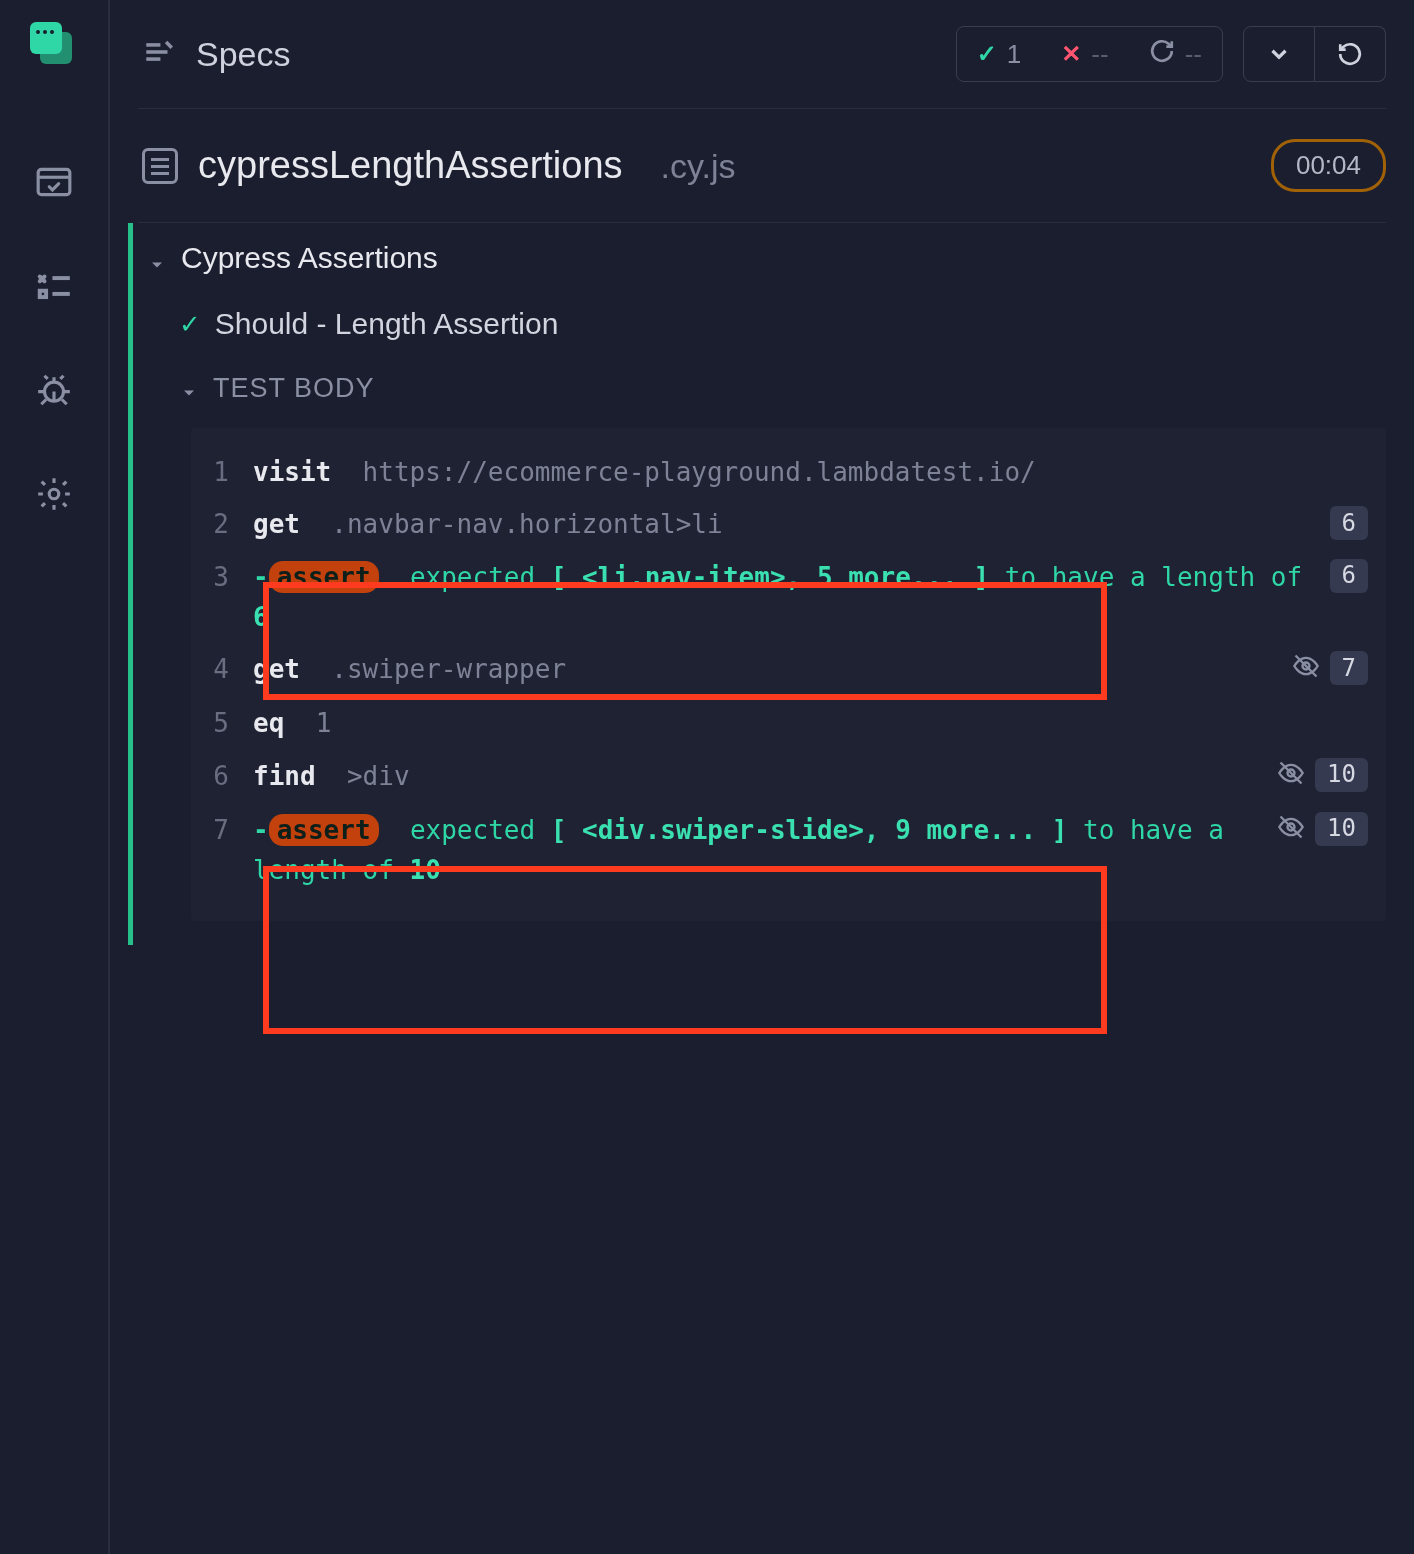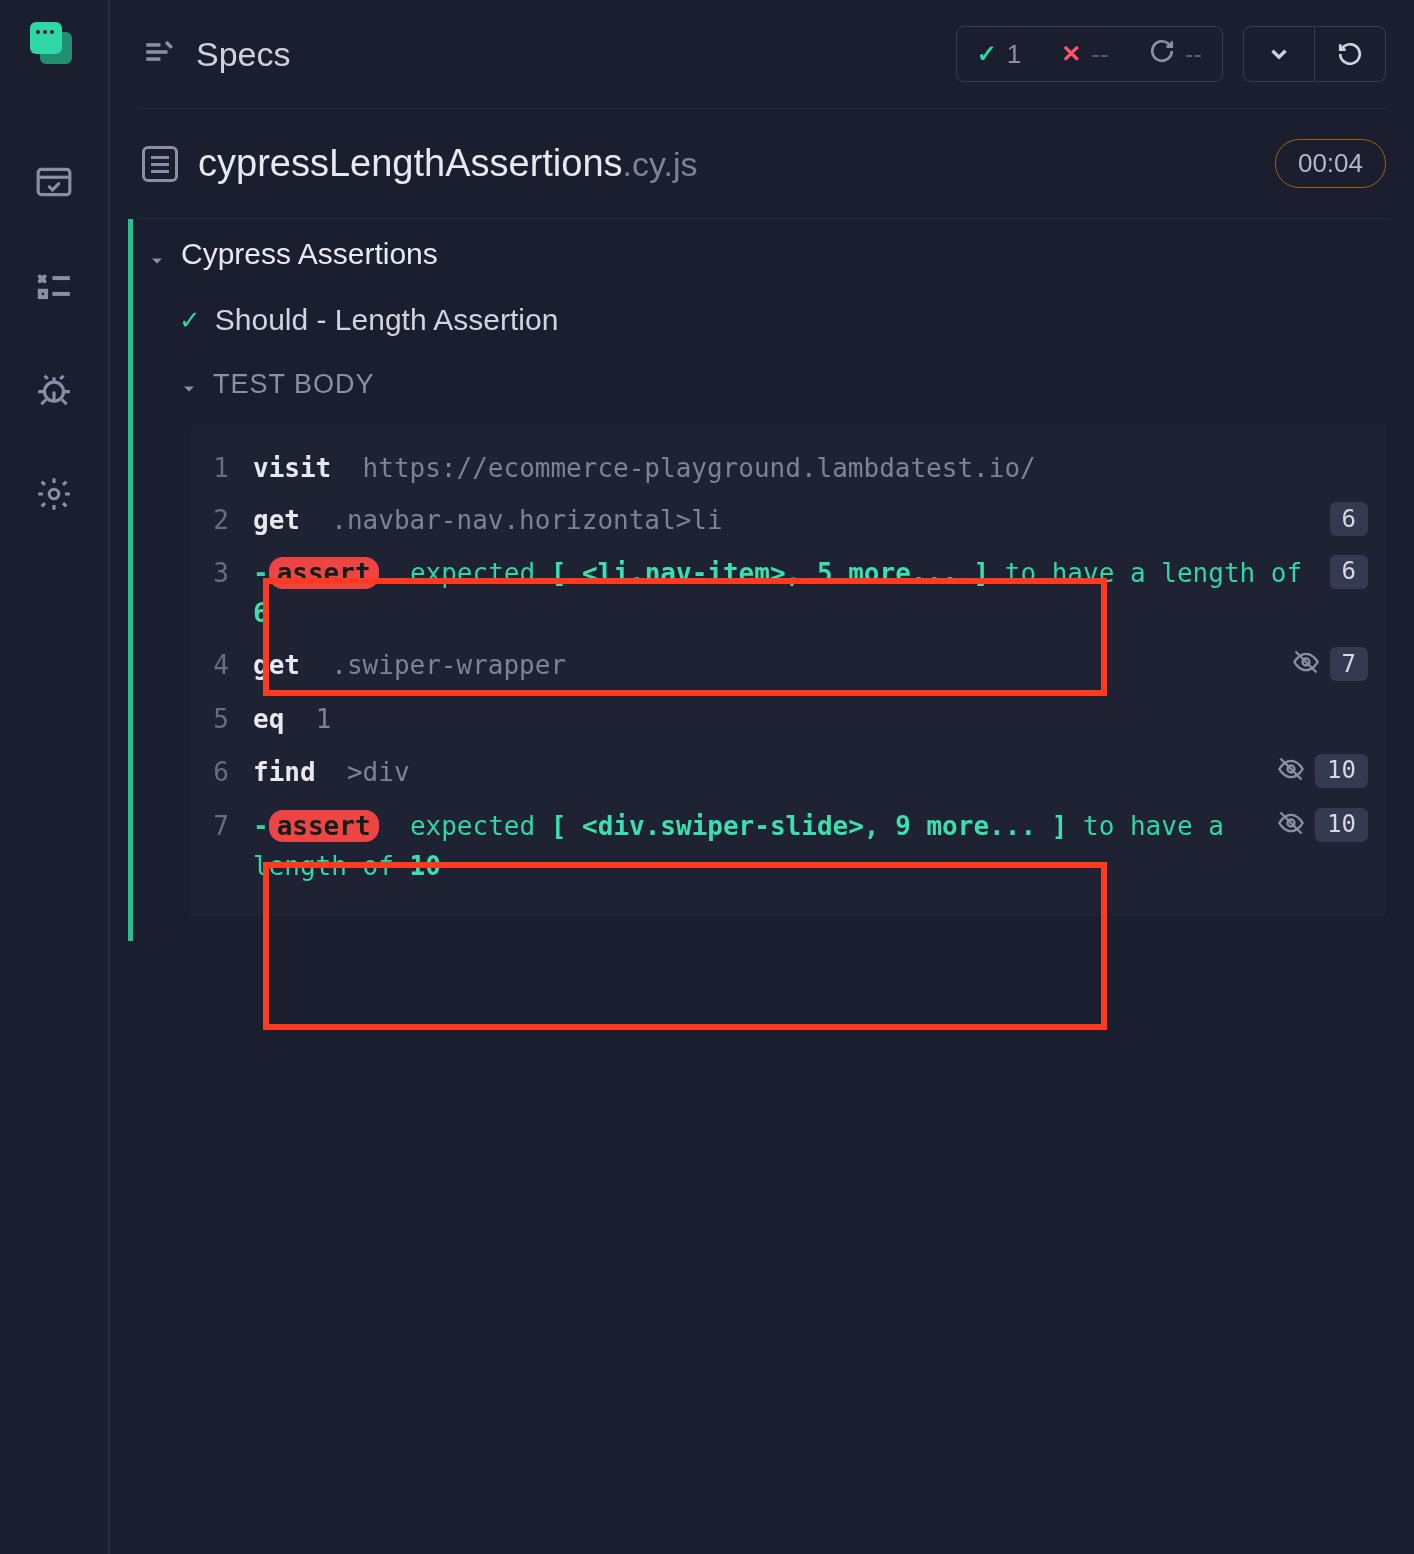--- a/index.html
+++ b/index.html
@@ -96,24 +96,24 @@
   .file-header .doc-icon {
     width:36px; height:36px;
     border:3px solid #8b8fa3; border-radius:6px;
     position:relative;
   }
   .file-header .doc-icon::before {
     content:""; position:absolute; left:6px; right:6px; top:7px; height:3px; background:#8b8fa3;
     box-shadow: 0 7px 0 #8b8fa3, 0 14px 0 #8b8fa3;
   }
   .file-name { font-size:38px; color:#e8e9ef; font-weight:500; }
-  .file-ext { font-size:34px; color:#7e8296; }
+  .file-ext { font-size:34px; color:#7e8296;margin-left:38px; }
   .file-header .spacer { flex:1; }
   .time-badge {
-    border:1px solid #a16207; border-radius:24px;
+    border:3px solid #a16207; border-radius:24px;
     padding:8px 22px; font-size:26px; color:#b4b7c5;
   }
 
   
   .test-container {
     margin: 0 8px 0 18px;
     border-left: 5px solid #27c08a;
     padding-left: 0;
   }
 
@@ -165,21 +165,21 @@
   .cmd .badge-area { display:flex; align-items:flex-start; gap:10px; padding-top:2px; }
   .count-badge {
     background:#363a50; color:#d6d8e2;
     border-radius:6px; padding:2px 12px;
     font-size:24px; font-weight:500;
     height:34px; display:flex; align-items:center;
   }
   .eye-off svg { width:28px; height:28px; stroke:#8b8fa3; }
 
   .assert-pill {
-    background:#ef4444; color:#0c1f1a;
+    background:#c2410c; color:#0c1f1a;
     border-radius:14px; padding:1px 8px;
     font-weight:700;
     text-align:right;
   }
   .dash { color:#2fd6a6; font-weight:700; }
   .assert-txt { color:#2fd6a6; }
   .assert-strong { color:#3ae0b0; font-weight:700; }
 
   
   .hl-box {

